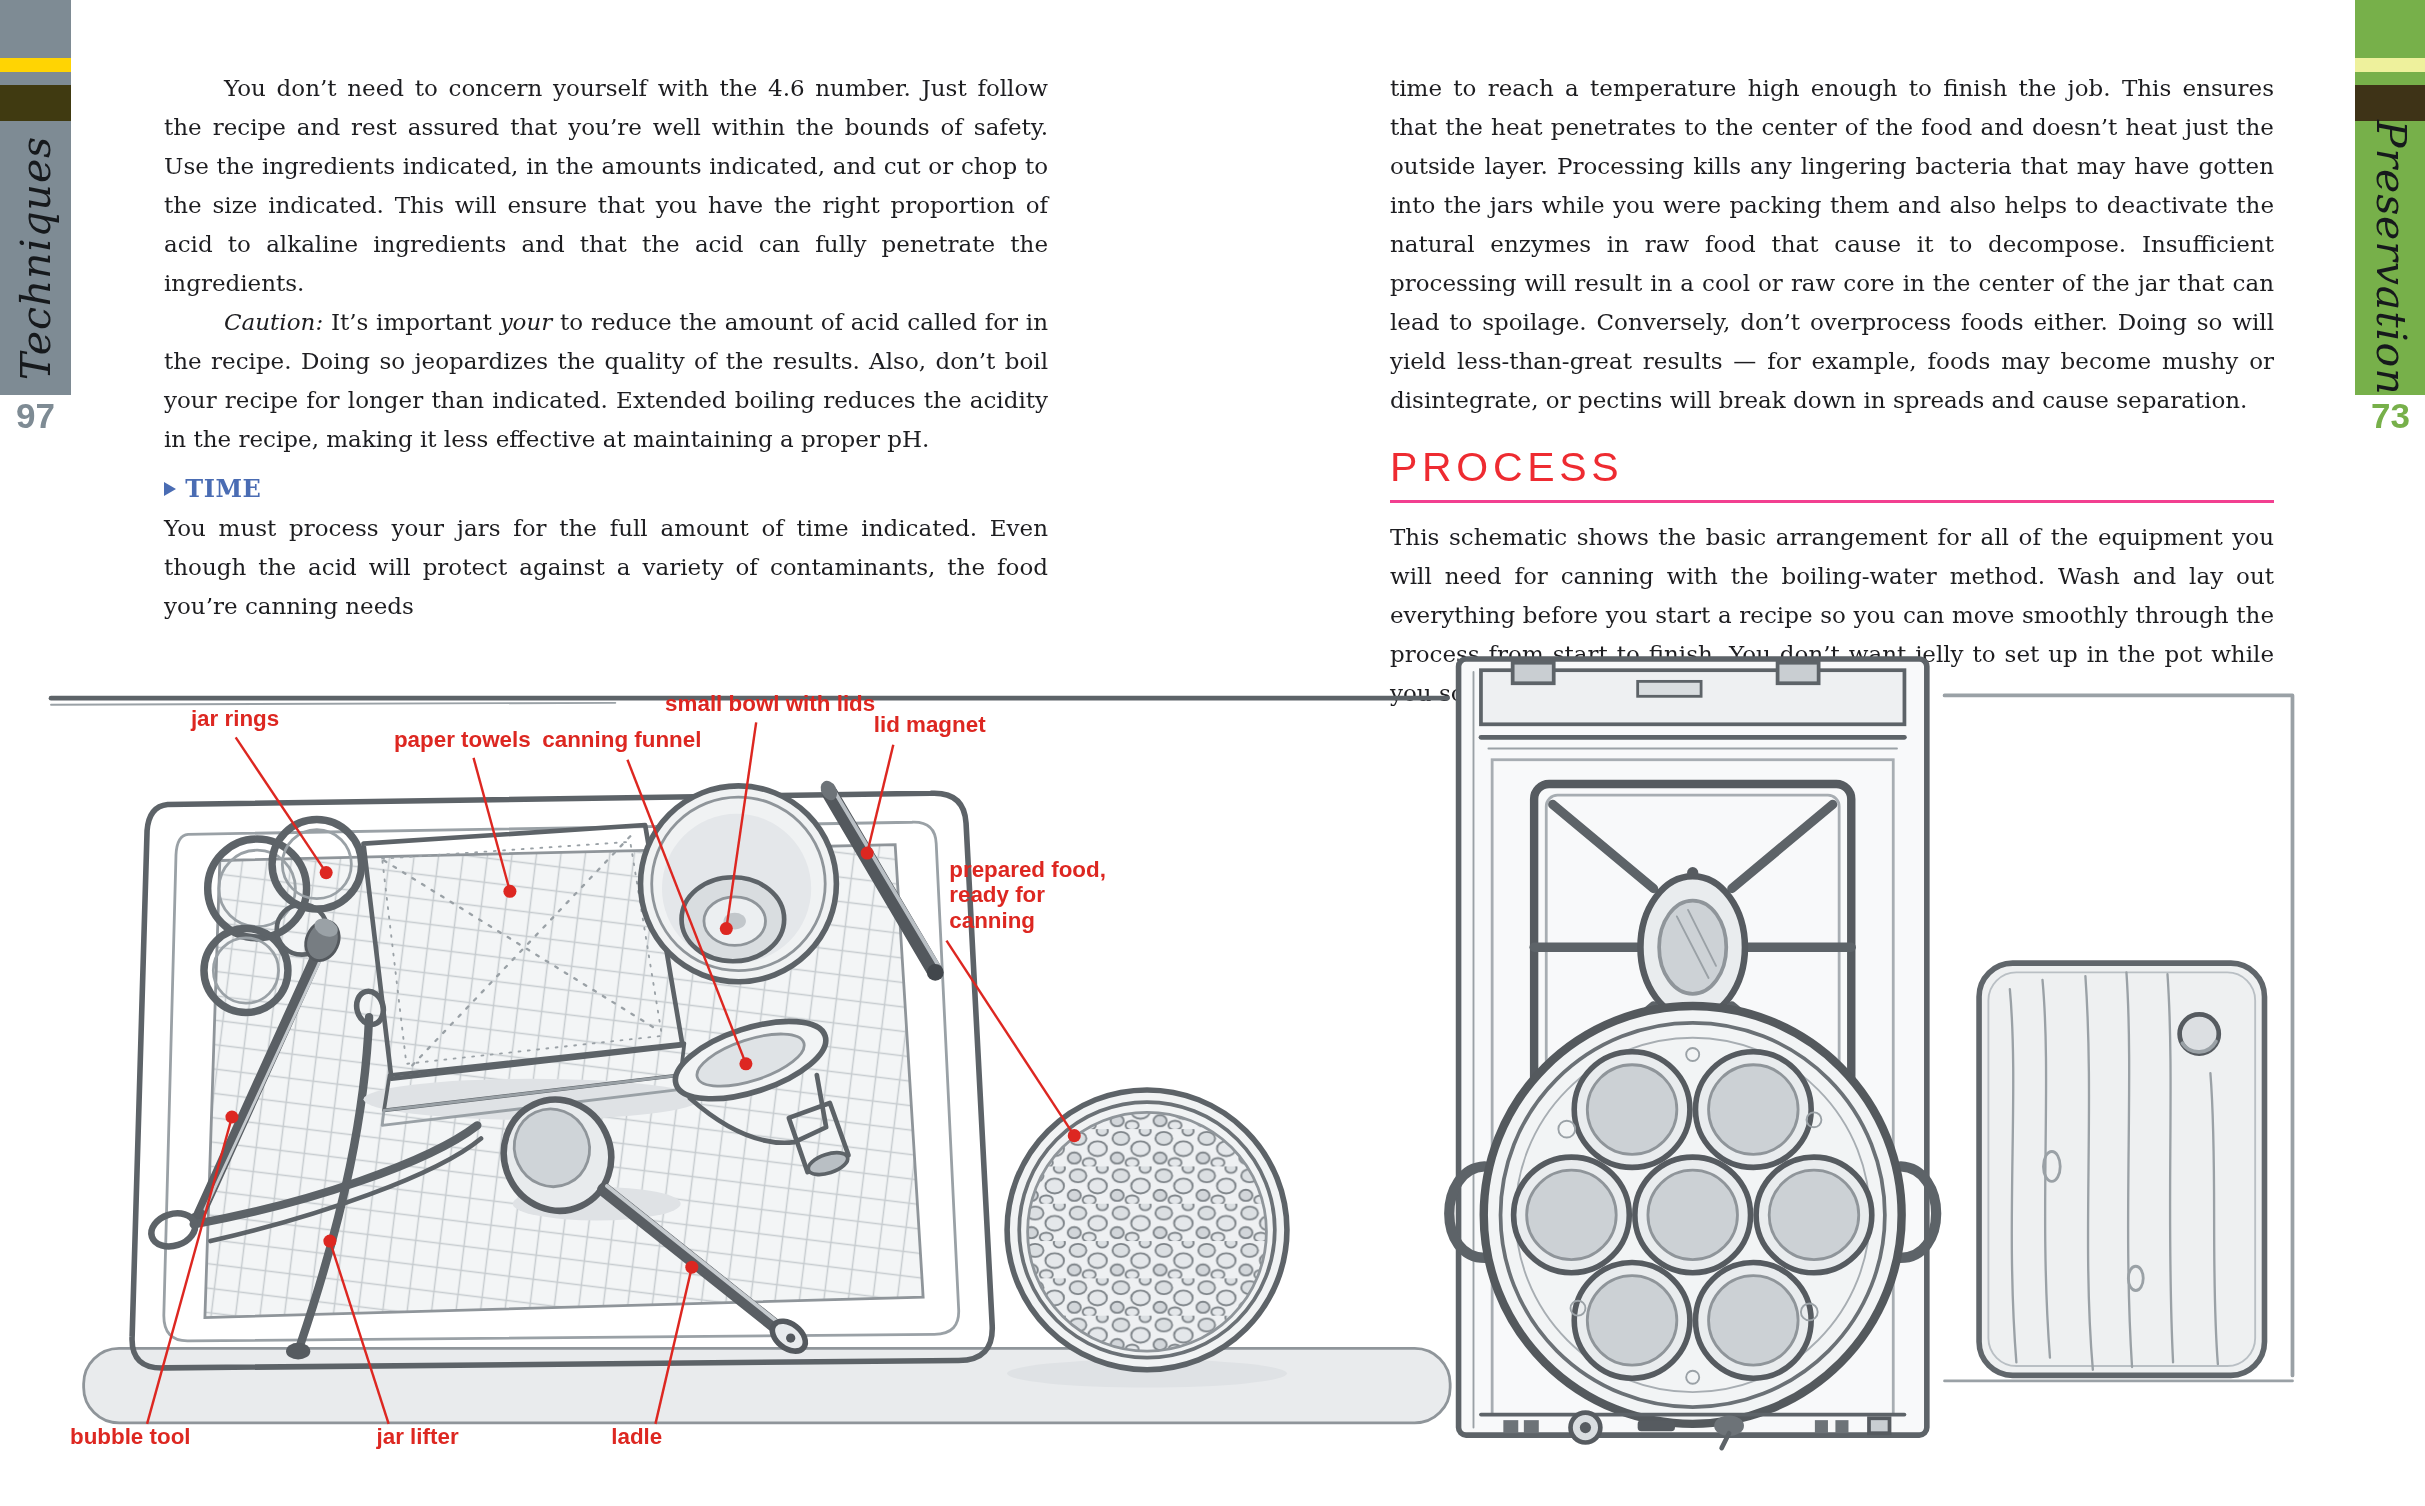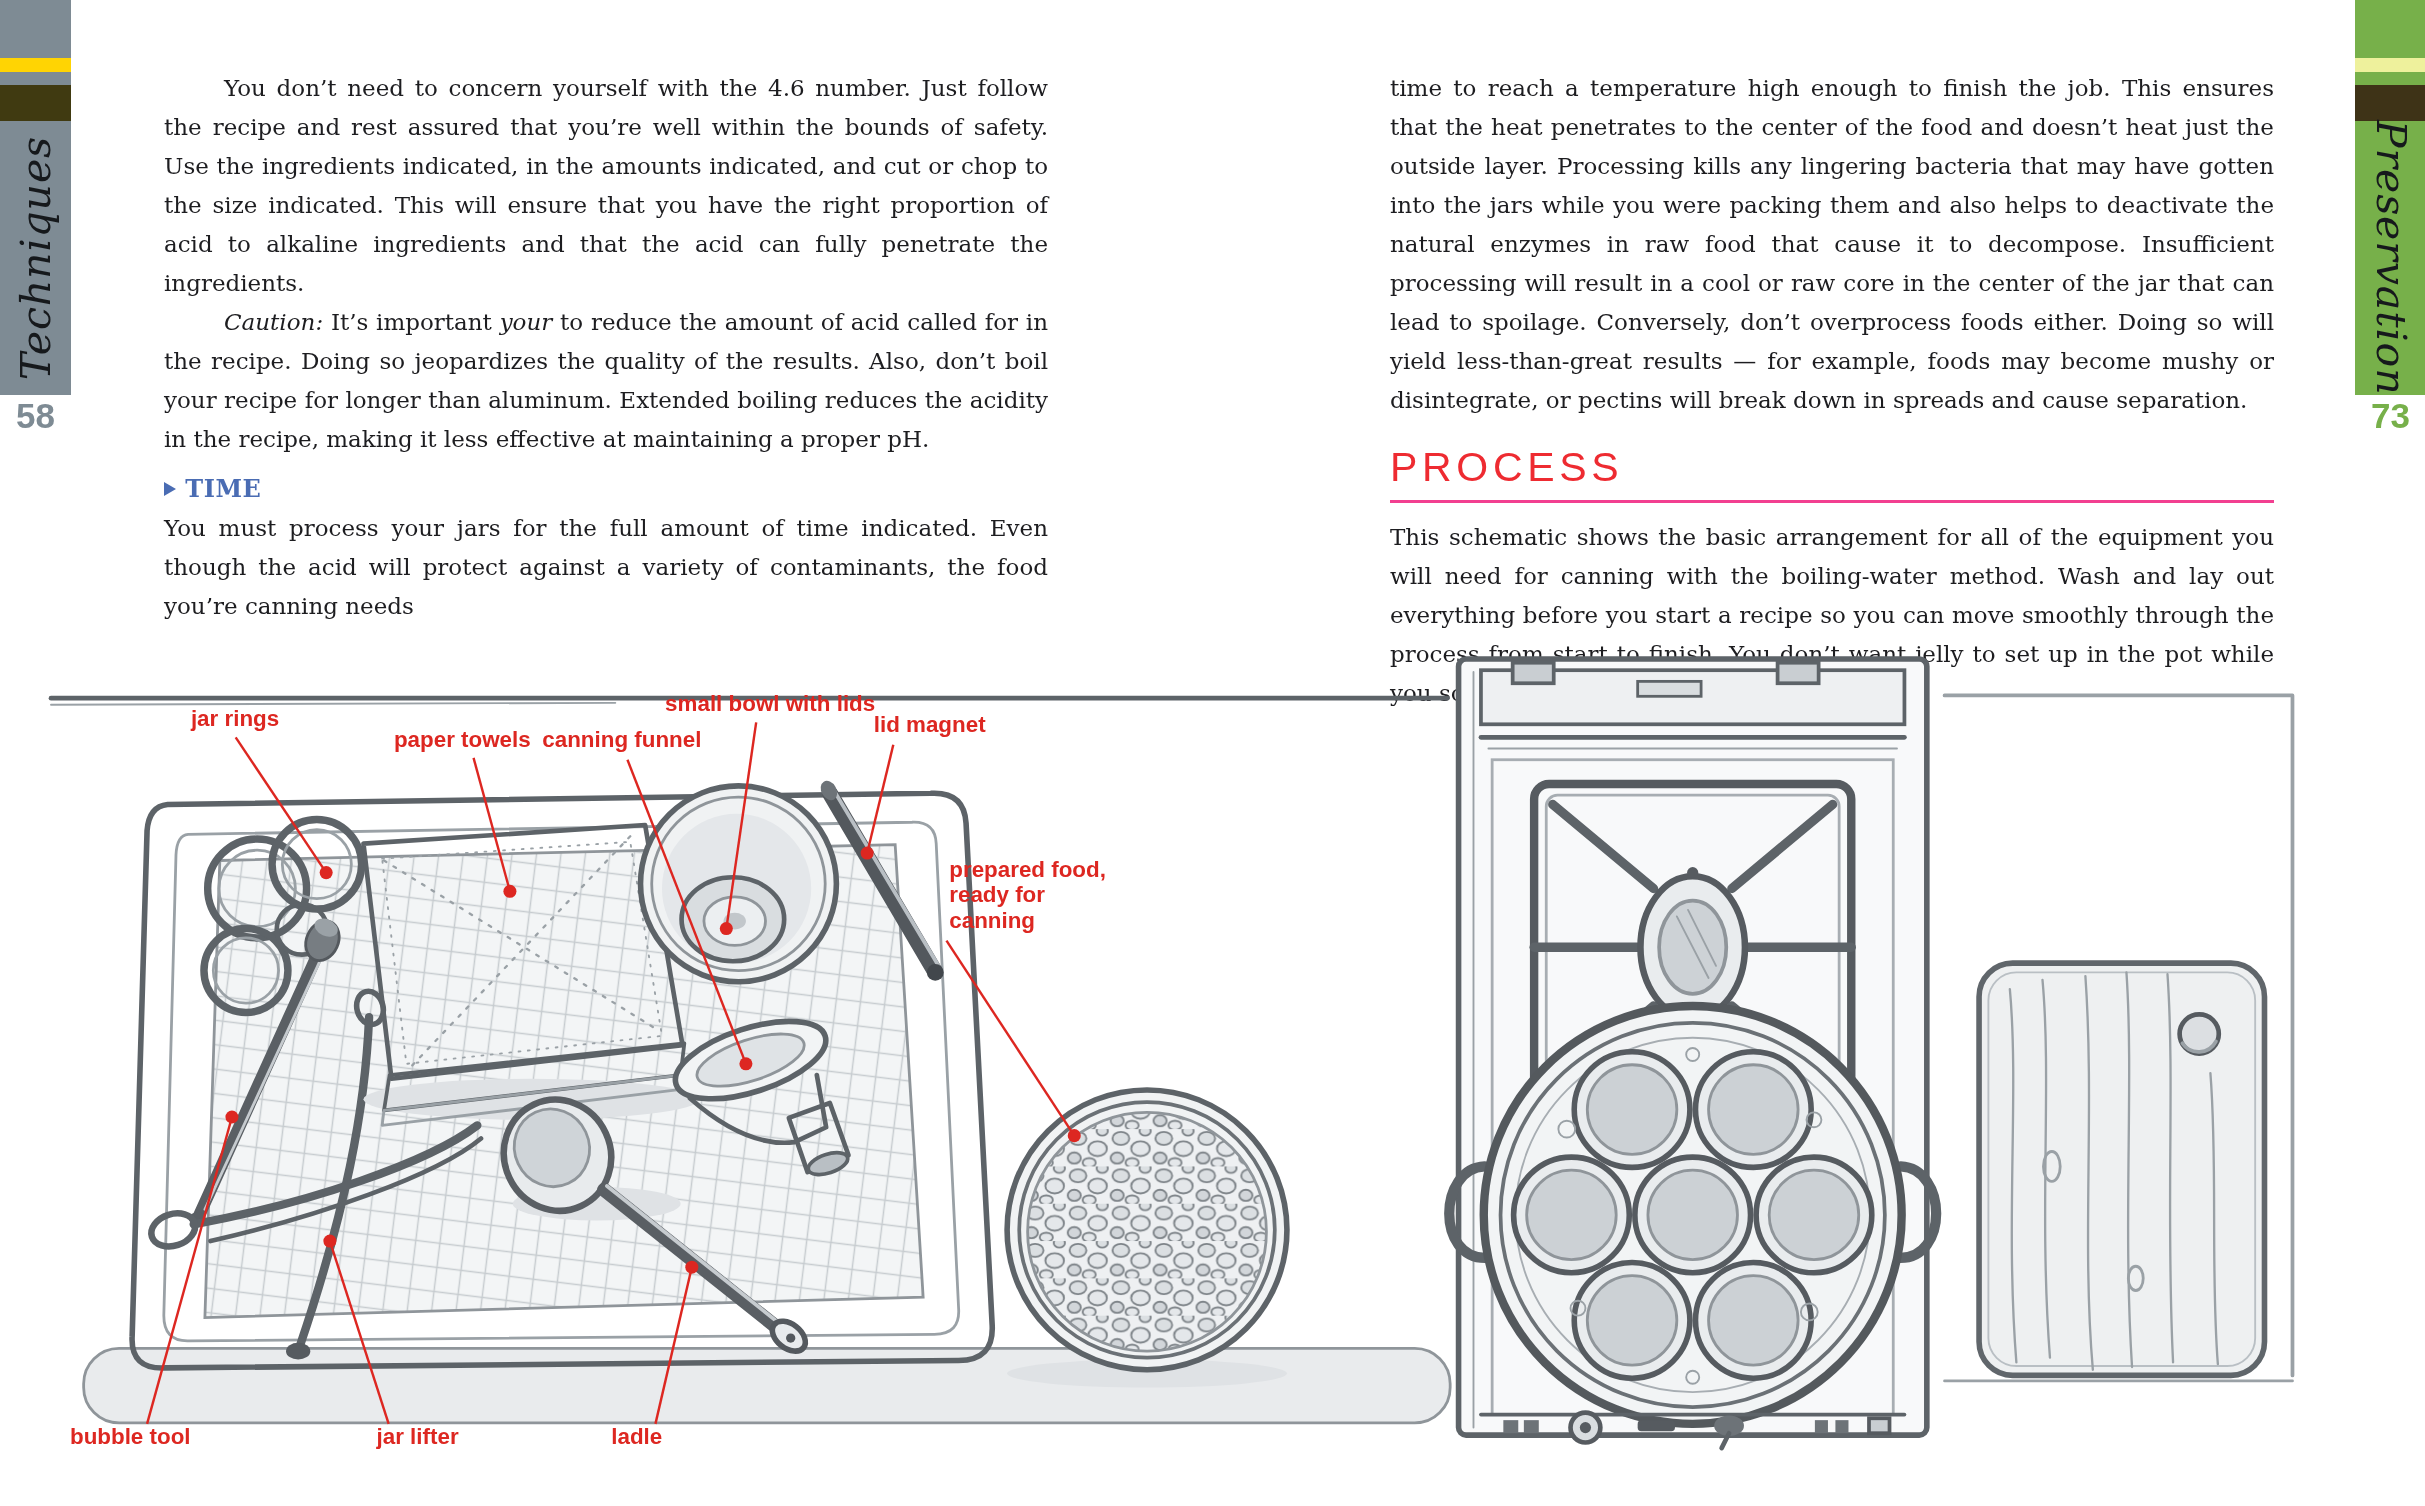--- a/index.html
+++ b/index.html
@@ -49,34 +49,34 @@
 </head>
 <body>
 
 <div class="bar bar-left">
   <div class="stripe stripe-accent"></div>
   <div class="stripe stripe-dark"></div>
   <div class="vwrap">
       <span class="vtext up">Techniques</span>
     </div>
 </div>
-<div class="pagenum pagenum-left">58</div>
+<div class="pagenum pagenum-left">97</div>
 
 <div class="bar bar-right">
   <div class="stripe stripe-accent"></div>
   <div class="stripe stripe-dark"></div>
   <div class="vwrap">
       <span class="vtext">Preservation</span>
     </div>
 </div>
 <div class="pagenum pagenum-right">73</div>
 
 <div class="col col-left">
   <p class="body ind">You don’t need to concern yourself with the 4.6 number. Just follow the recipe and rest assured that you’re well within the bounds of safety. Use the ingredients indicated, in the amounts indicated, and cut or chop to the size indicated. This will ensure that you have the right proportion of acid to alkaline ingredients and that the acid can fully penetrate the ingredients.</p>
-  <p class="body ind" id="caution-para"><em>Caution:</em><span> It’s important </span><em>your</em><span> to reduce the amount of acid called for in the recipe. Doing so jeopardizes the quality of the results. Also, don’t boil your recipe for longer than aluminum. Extended boiling reduces the acidity in the recipe, making it less effective at maintaining a proper pH.</span></p>
+  <p class="body ind" id="caution-para"><em>Caution:</em><span> It’s important </span><em>your</em><span> to reduce the amount of acid called for in the recipe. Doing so jeopardizes the quality of the results. Also, don’t boil your recipe for longer than indicated. Extended boiling reduces the acidity in the recipe, making it less effective at maintaining a proper pH.</span></p>
   <h3 class="time-heading">
     <span class="tri"></span>
     <span>TIME</span>
   </h3>
   <p class="body">You must process your jars for the full amount of time indicated. Even though the acid will protect against a variety of contaminants, the food you’re canning needs</p>
 </div>
 
 <div class="col col-right">
   <p class="body">time to reach a temperature high enough to finish the job. This ensures that the heat penetrates to the center of the food and doesn’t heat just the outside layer. Processing kills any lingering bacteria that may have gotten into the jars while you were packing them and also helps to deactivate the natural enzymes in raw food that cause it to decompose. Insufficient processing will result in a cool or raw core in the center of the jar that can lead to spoilage. Conversely, don’t overprocess foods either. Doing so will yield less-than-great results — for example, foods may become mushy or disintegrate, or pectins will break down in spreads and cause separation.</p>
   <h2 class="process-heading">PROCESS</h2>

